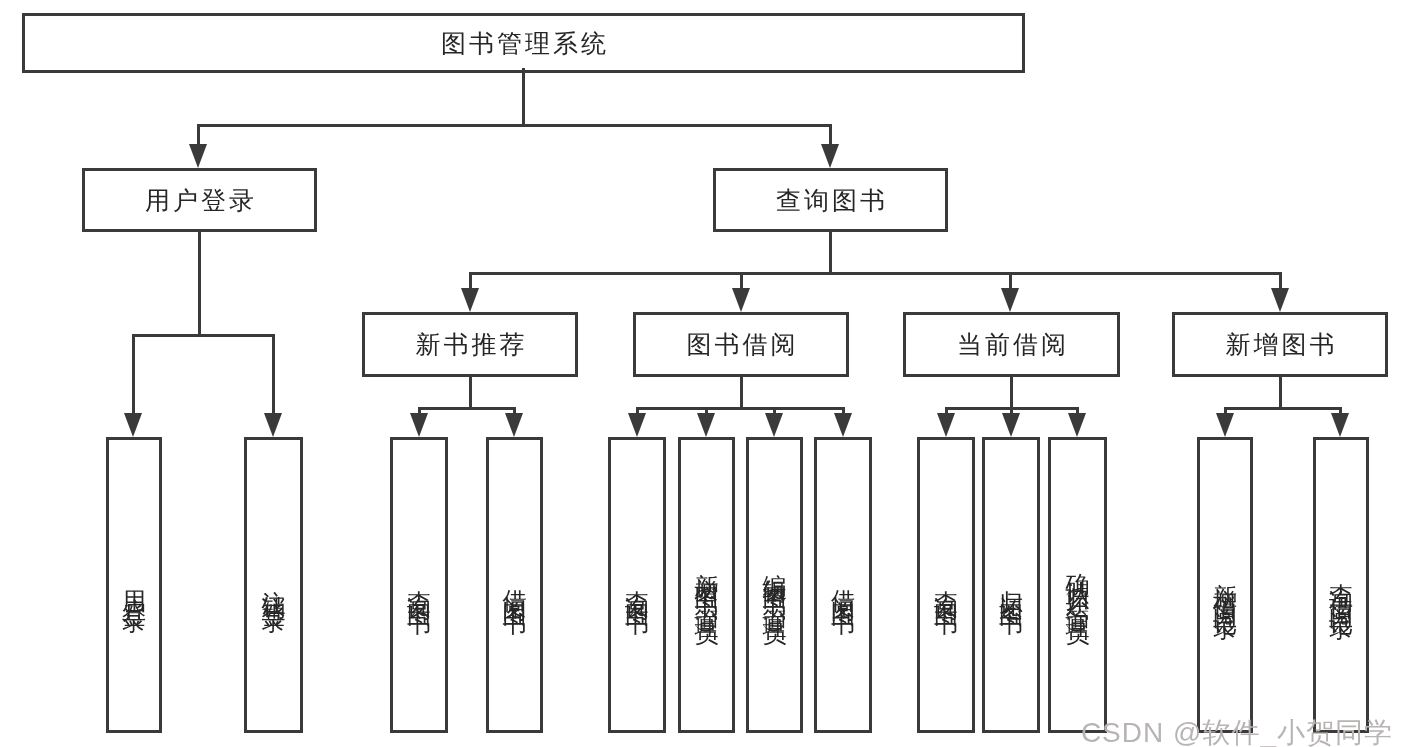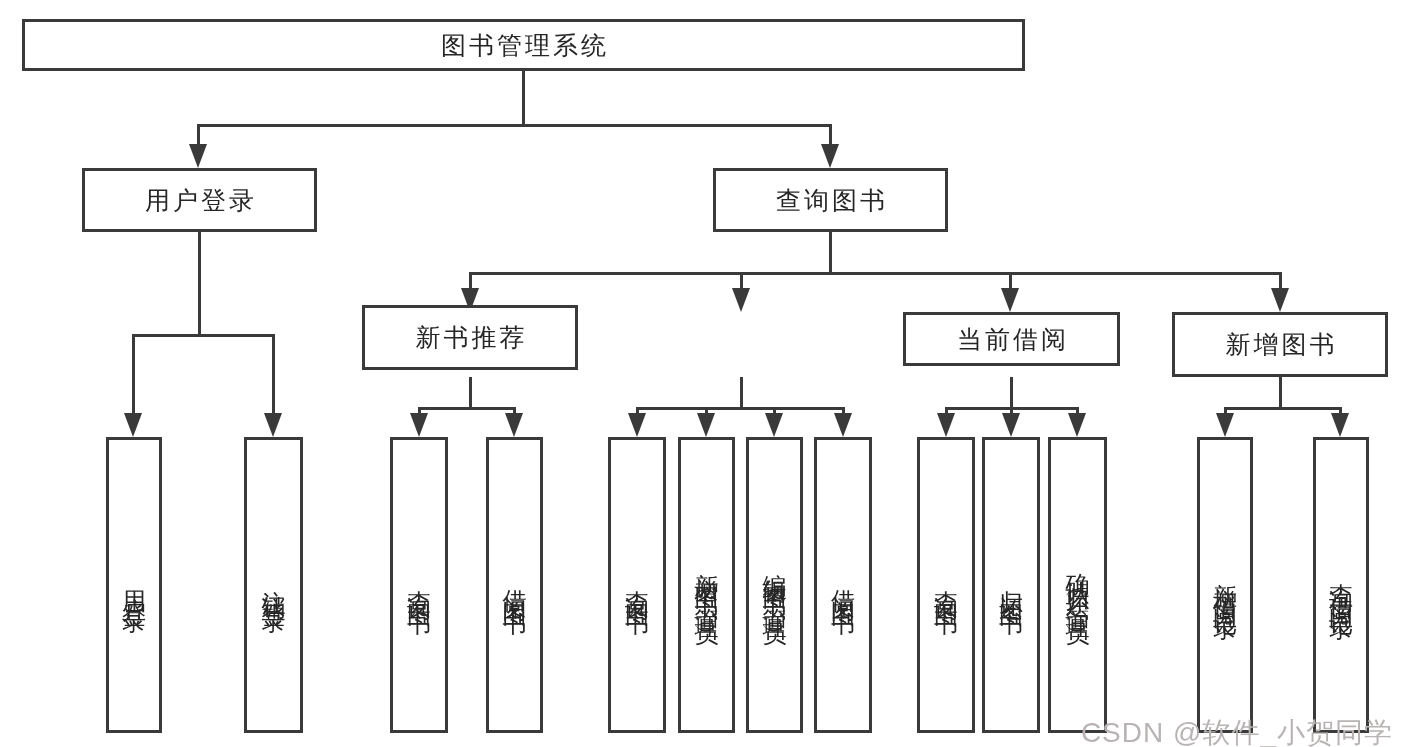--- a/index.html
+++ b/index.html
@@ -37,21 +37,21 @@
   .watermark{
     position:absolute;right:12px;top:714px;font-size:28px;letter-spacing:1px;
     color:var(--watermark);white-space:nowrap;z-index:5;
   }
 </style>
 </head>
 <body>
 
 <div class="canvas">
 
-  <div class="nbox" style="left:22px;top:13px;width:1003px;height:52px;margin-top:6px;">图书管理系统</div>
+  <div class="nbox" style="left:22px;top:13px;width:1003px;height:60px;">图书管理系统</div>
 
   <div class="vl" style="left:521.5px;top:68px;height:57px;"></div>
   <div class="hl" style="left:196.5px;top:123.5px;width:635px;"></div>
   <div class="vl" style="left:196.5px;top:125px;height:21px;"></div>
   <div class="ar" style="left:189px;top:144px;"></div>
   <div class="vl" style="left:828.5px;top:125px;height:21px;"></div>
   <div class="ar" style="left:821px;top:144px;"></div>
 
   <div class="nbox" style="left:82px;top:168px;width:235px;height:64px;">用户登录</div>
   <div class="nbox" style="left:713px;top:168px;width:235px;height:64px;">查询图书</div>
@@ -67,22 +67,23 @@
   <div class="hl" style="left:468.5px;top:271.5px;width:813px;"></div>
   <div class="vl" style="left:468.5px;top:273px;height:17px;"></div>
   <div class="ar" style="left:461px;top:288px;"></div>
   <div class="vl" style="left:739.5px;top:273px;height:17px;"></div>
   <div class="ar" style="left:732px;top:288px;"></div>
   <div class="vl" style="left:1008.5px;top:273px;height:17px;"></div>
   <div class="ar" style="left:1001px;top:288px;"></div>
   <div class="vl" style="left:1278.5px;top:273px;height:17px;"></div>
   <div class="ar" style="left:1271px;top:288px;"></div>
 
-  <div class="nbox" style="left:362px;top:305px;width:216px;height:65px;">新书推荐</div>
-  <div class="nbox" style="left:903px;top:312px;width:217px;height:54px;">当前借阅</div>
+  <div class="nbox" style="left:362px;top:312px;width:216px;height:65px;">新书推荐</div>
+  <div class="nbox" style="left:633px;top:312px;width:216px;height:65px;">图书借阅</div>
+  <div class="nbox" style="left:903px;top:312px;width:217px;height:65px;">当前借阅</div>
   <div class="nbox" style="left:1172px;top:312px;width:216px;height:65px;">新增图书</div>
 
   <div class="vl" style="left:468.5px;top:377px;height:31px;"></div>
   <div class="hl" style="left:417.5px;top:406.5px;width:98px;"></div>
   <div class="vl" style="left:417.5px;top:408px;height:9px;"></div>
   <div class="ar" style="left:410px;top:413px;"></div>
   <div class="vl" style="left:512.5px;top:408px;height:9px;"></div>
   <div class="ar" style="left:505px;top:413px;"></div>
 
   <div class="vl" style="left:739.5px;top:377px;height:31px;"></div>

